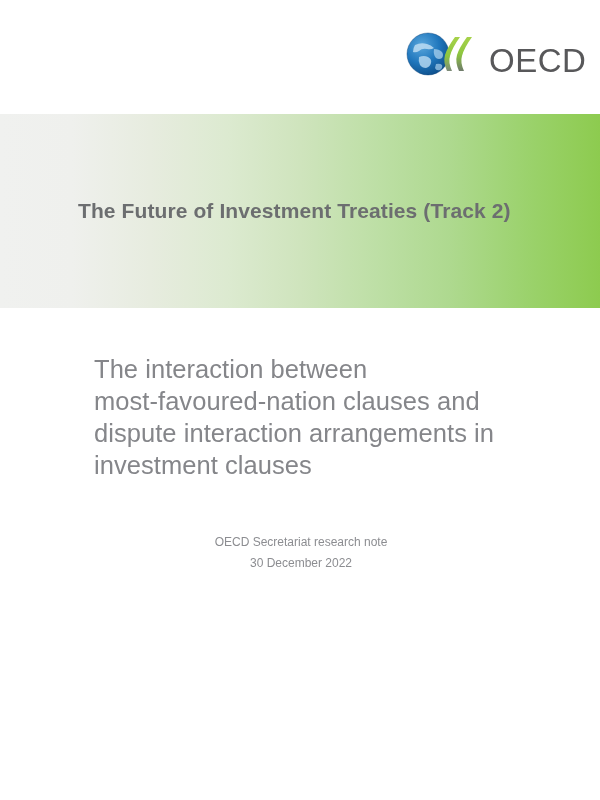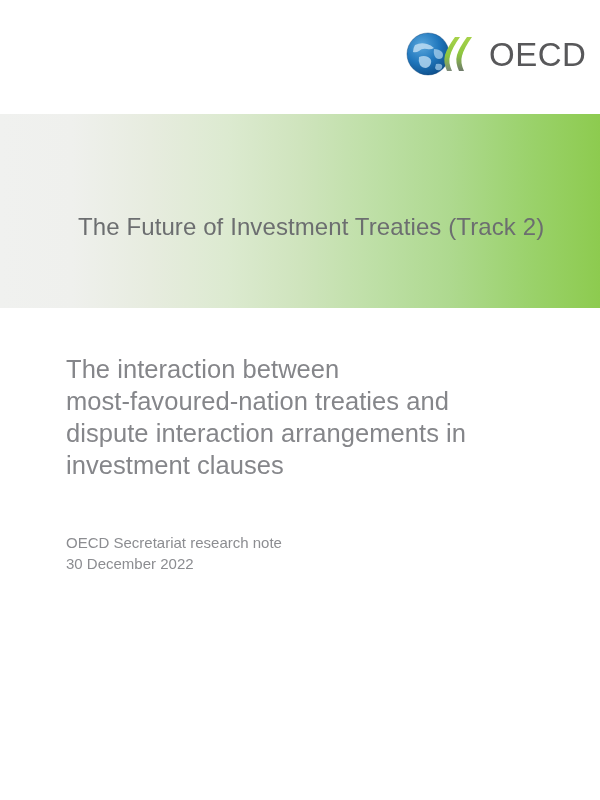--- a/index.html
+++ b/index.html
@@ -31,21 +31,21 @@
     height: 114px;
     background: #ffffff;
   }
 
   .logo {
     position: absolute;
     left: 406px;
     top: 31px;
     height: 46px;
     display: flex;
-    align-items: center;
+    align-items: flex-end;
   }
 
   .logo-mark {
     width: 82px;
     height: 46px;
     display: block;
   }
 
   .logo-text {
     font-family: "Liberation Sans", sans-serif;
@@ -73,29 +73,29 @@
         #cfe4bd 50%,
         #bddfa5 63%,
         #aed98f 75%,
         #9bd26c 88%,
         #8dcb4f 100%);
   }
 
   .banner-title {
     position: absolute;
     left: 78px;
-    top: 16px;
+    top: 0;
     width: 500px;
     height: 194px;
     display: flex;
     align-items: center;
-    font-size: 24px;
+    font-size: 21px;
     color: #6c6e70;
     letter-spacing: 0.1px;
-    font-weight: 400;
+    font-weight: 700;
   }
 
   
   .content {
     position: absolute;
     left: 0;
     top: 308px;
     width: 600px;
   }
 
@@ -107,31 +107,33 @@
     font-size: 25.5px;
     line-height: 32px;
     color: #85868a;
     font-weight: 400;
     letter-spacing: 0.05px;
   }
 
   .doc-title-line {
     display: block;
     white-space: nowrap;
+    margin-left: 28px;
   }
 
   .doc-meta {
     position: absolute;
     left: 66px;
     top: 224px;
     width: 470px;
-    font-size: 15px;
+    font-size: 12px;
     line-height: 21px;
     color: #8c8d91;
     font-weight: 400;
+    text-align: center;
   }
 
   .doc-meta-line {
     display: block;
   }
 </style>
 </head>
 <body>
 
 <div class="page">
@@ -173,21 +175,21 @@
   </div>
 
   <div class="banner">
     <div class="banner-title">The Future of Investment Treaties (Track 2)</div>
   </div>
 
   <div class="content">
 
     <div class="doc-title">
       <span class="doc-title-line">The interaction between</span>
-      <span class="doc-title-line">most-favoured-nation treaties and</span>
+      <span class="doc-title-line">most-favoured-nation clauses and</span>
       <span class="doc-title-line">dispute interaction arrangements in</span>
       <span class="doc-title-line">investment clauses</span>
     </div>
 
     <div class="doc-meta">
       <span class="doc-meta-line">OECD Secretariat research note</span>
       <span class="doc-meta-line">30 December 2022</span>
     </div>
 
   </div>

